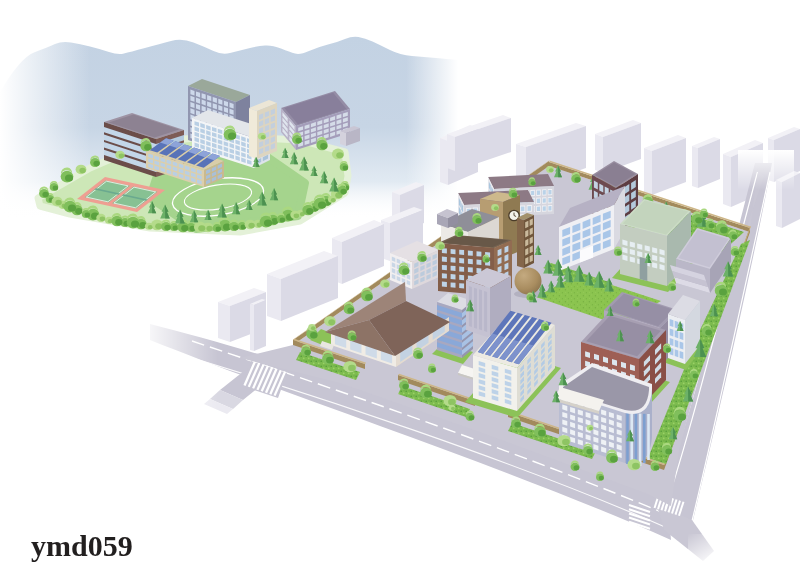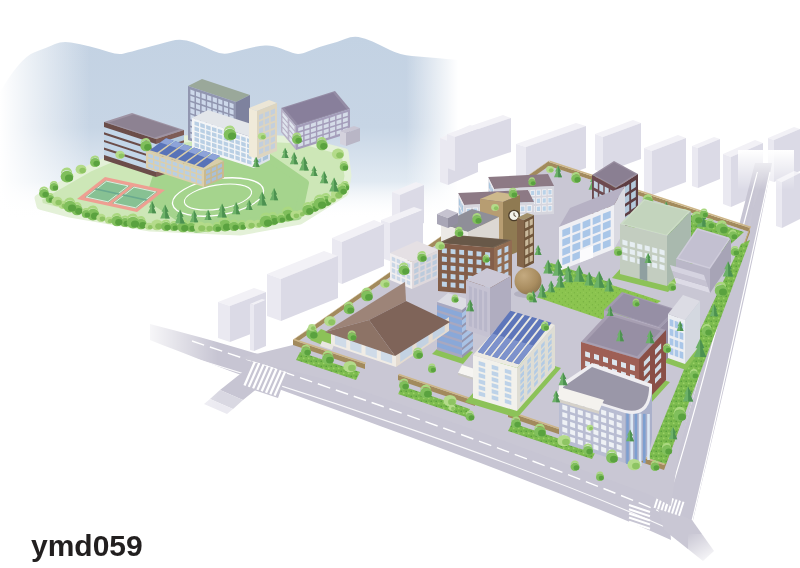--- a/index.html
+++ b/index.html
@@ -1,12 +1,12 @@
 <!DOCTYPE html>
-<html><head><meta charset="utf-8"><style>html,body{margin:0;padding:0;background:#fff}#wrap{position:relative;width:764px;height:568px;font-family:Liberation Sans, sans-serif}</style></head><body>
+<html><head><meta charset="utf-8"><style>html,body{margin:0;padding:0;background:#fff}#wrap{position:relative;width:764px;height:568px;font-family:Liberation Serif, serif}</style></head><body>
 <div id="wrap"><svg width="800" height="568" viewBox="0 0 800 568">
 <defs>
 <linearGradient id="mgrad" x1="0" y1="0" x2="0" y2="1">
  <stop offset="0" stop-color="#c3d2e3"></stop>
           <stop offset="0.5" stop-color="#c7d5e5"></stop>
  <stop offset="0.8" stop-color="#dce6f0" stop-opacity="0.85"></stop>
           <stop offset="1" stop-color="#ffffff" stop-opacity="0"></stop>
 </linearGradient>
 <linearGradient id="fadeL" x1="0" y1="0" x2="1" y2="0">
  <stop offset="0" stop-color="#fff"></stop>

